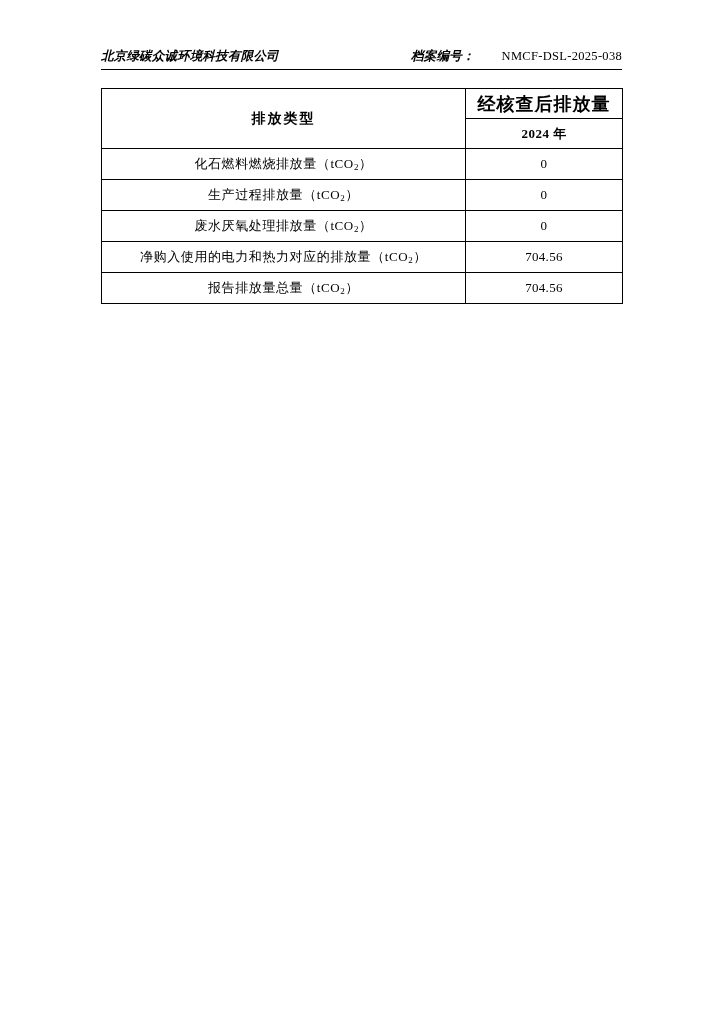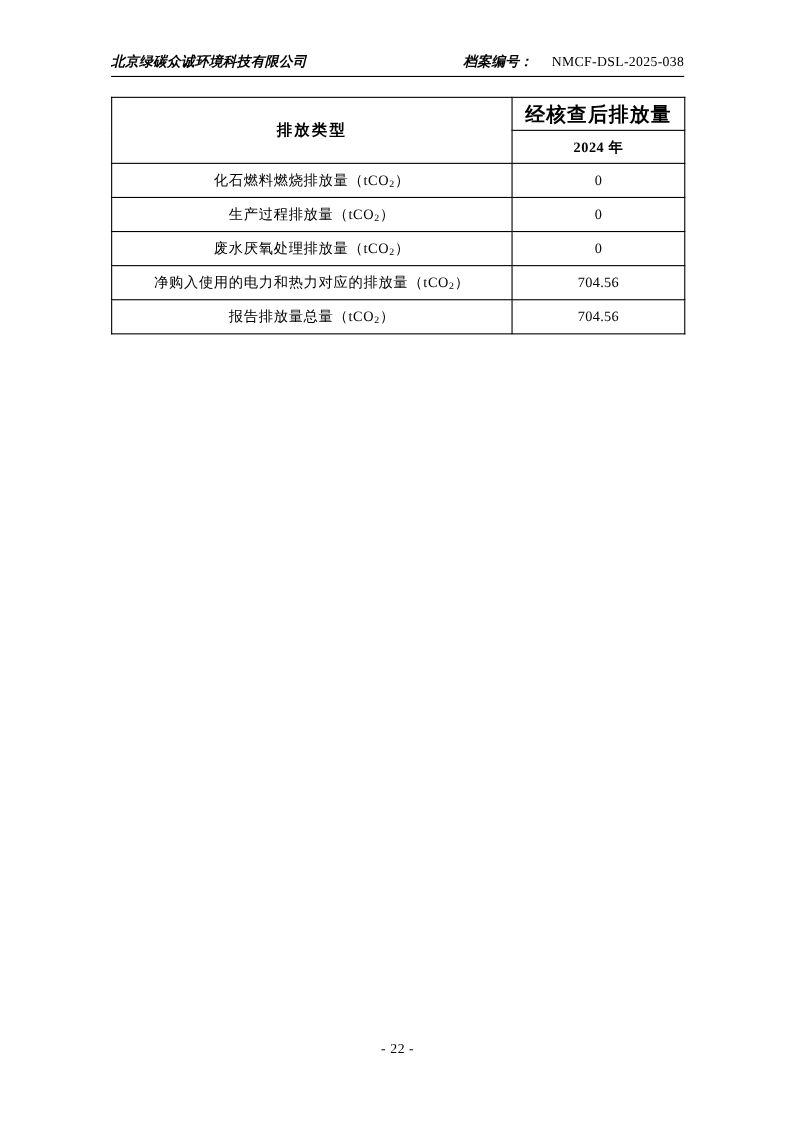--- a/index.html
+++ b/index.html
@@ -44,21 +44,21 @@
     white-space: nowrap;
   }
   .header-right {
     display: flex;
     align-items: baseline;
     white-space: nowrap;
   }
   .header-right .label {
     font-weight: 700;
     font-style: italic;
-    margin-right: 2px;
+    margin-right: 12px;
   }
   .header-right .value {
     font-family: "Liberation Serif", "DejaVu Serif", serif;
     font-size: 12.5px;
     letter-spacing: 0.3px;
     padding-left: 15px;
   }
   .header-rule {
     position: absolute;
     left: 101px;
@@ -183,17 +183,14 @@
           <td class="cell-val">704.56</td>
         </tr>
         <tr class="body-row">
           <td class="cell-type"><span>报告排放量总量（tCO</span><sub>2</sub><span>）</span></td>
           <td class="cell-val">704.56</td>
         </tr>
       </tbody>
     </table>
   </div>
 
-  <div class="footer">
-    <span>- 22 -</span>
-  </div>
 
 </div>
 
 </body></html>

